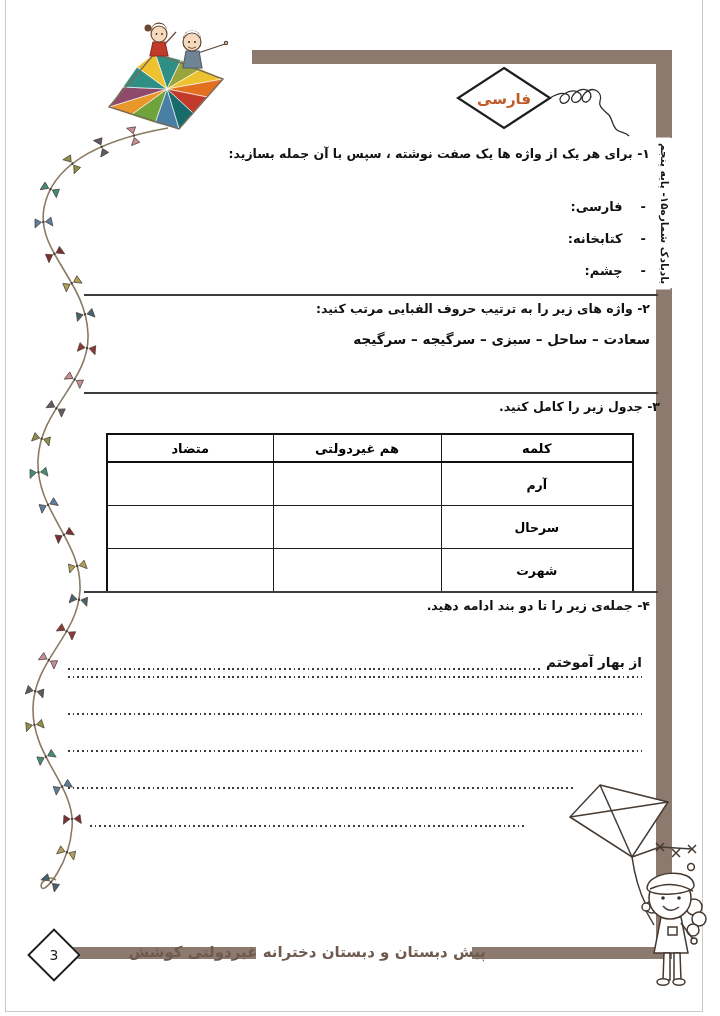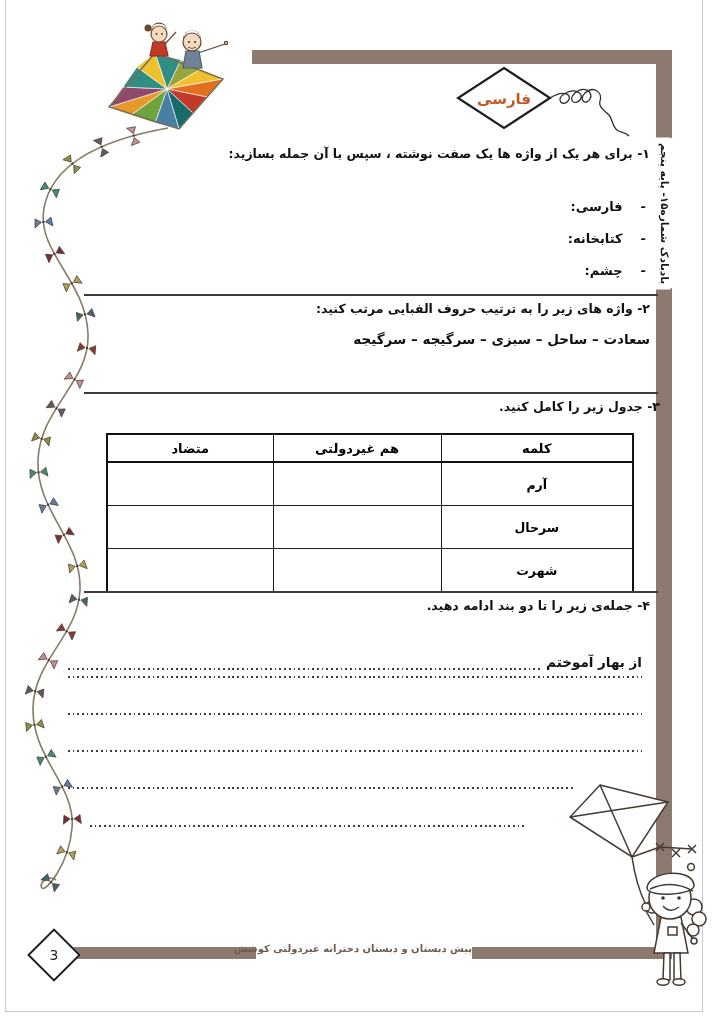--- a/index.html
+++ b/index.html
@@ -48,22 +48,22 @@
   
   .pagenum-diamond{
     position:absolute;left:35px;top:936px;width:34px;height:34px;background:#fff;
     border:2.2px solid #1d1d1d;transform:rotate(45deg);z-index:4;
   }
   .pagenum-diamond span{
     position:absolute;left:0;top:0;width:100%;height:100%;display:flex;align-items:center;justify-content:center;
     transform:rotate(-45deg);font-size:14px;color:#222;font-family:"DejaVu Sans",sans-serif;
   }
   .footer-text{
-    position:absolute;left:256px;top:943px;width:216px;text-align:center;direction:rtl;
-    font-weight:bold;font-size:10px;color:#6f5a4e;z-index:3;white-space:nowrap;
+    position:absolute;left:270px;top:943px;width:216px;text-align:center;direction:rtl;
+    font-weight:bold;font-size:15px;color:#6f5a4e;z-index:3;white-space:nowrap;
   }
   svg{overflow:visible;}
 </style>
 </head>
 <body>
 
 <div class="edge" style="left:5px;top:0;width:1px;height:1012px;"></div>
 <div class="edge" style="left:702px;top:0;width:1px;height:1012px;"></div>
 <div class="edge" style="left:5px;top:1011px;width:698px;height:1px;"></div>
 

